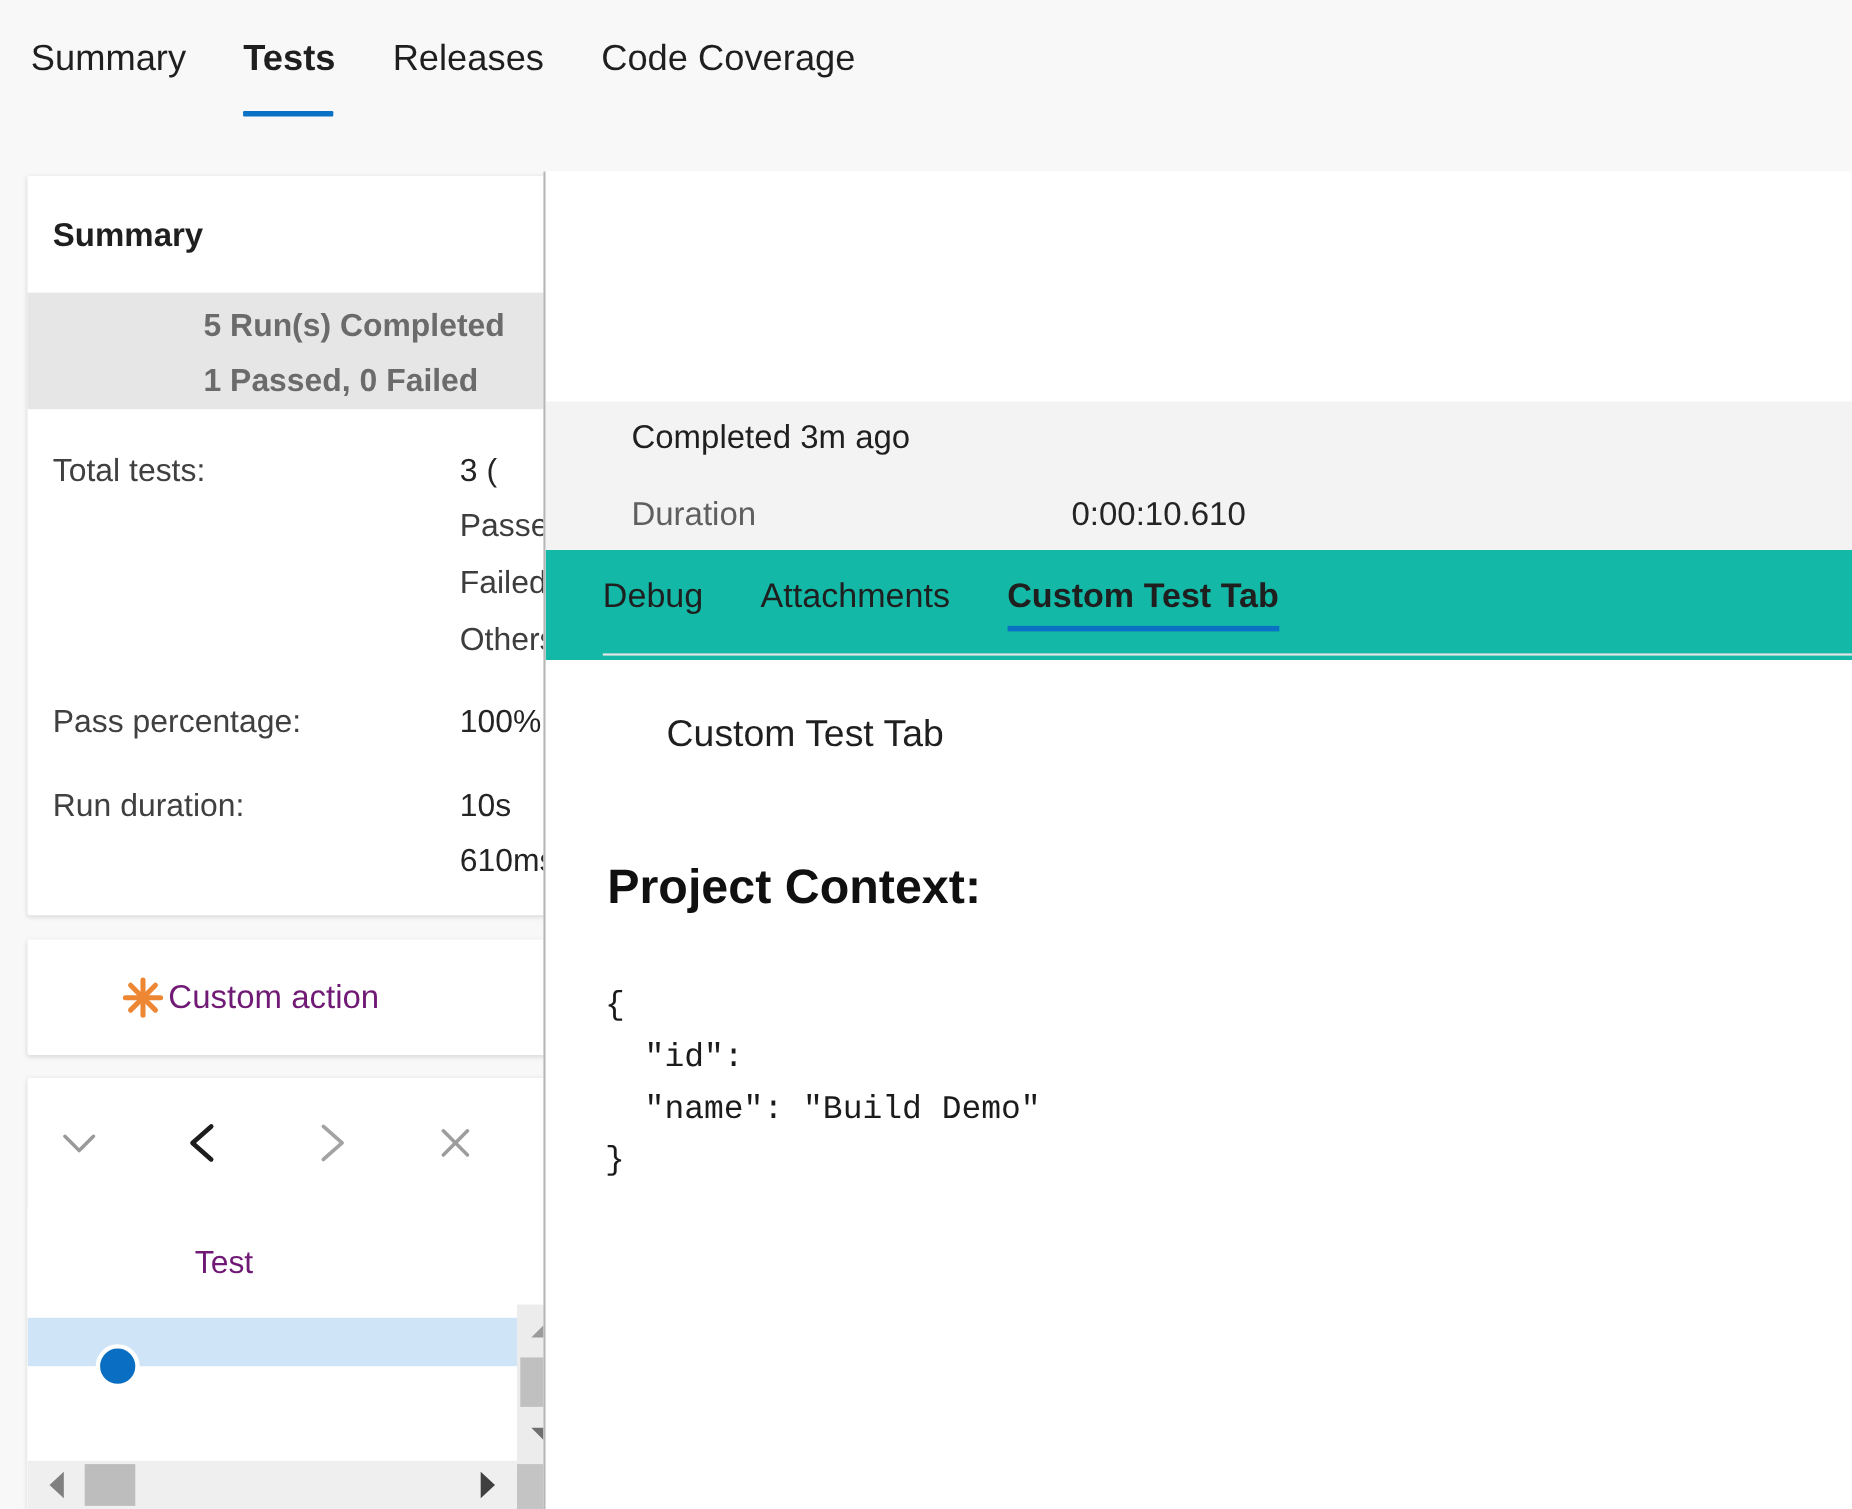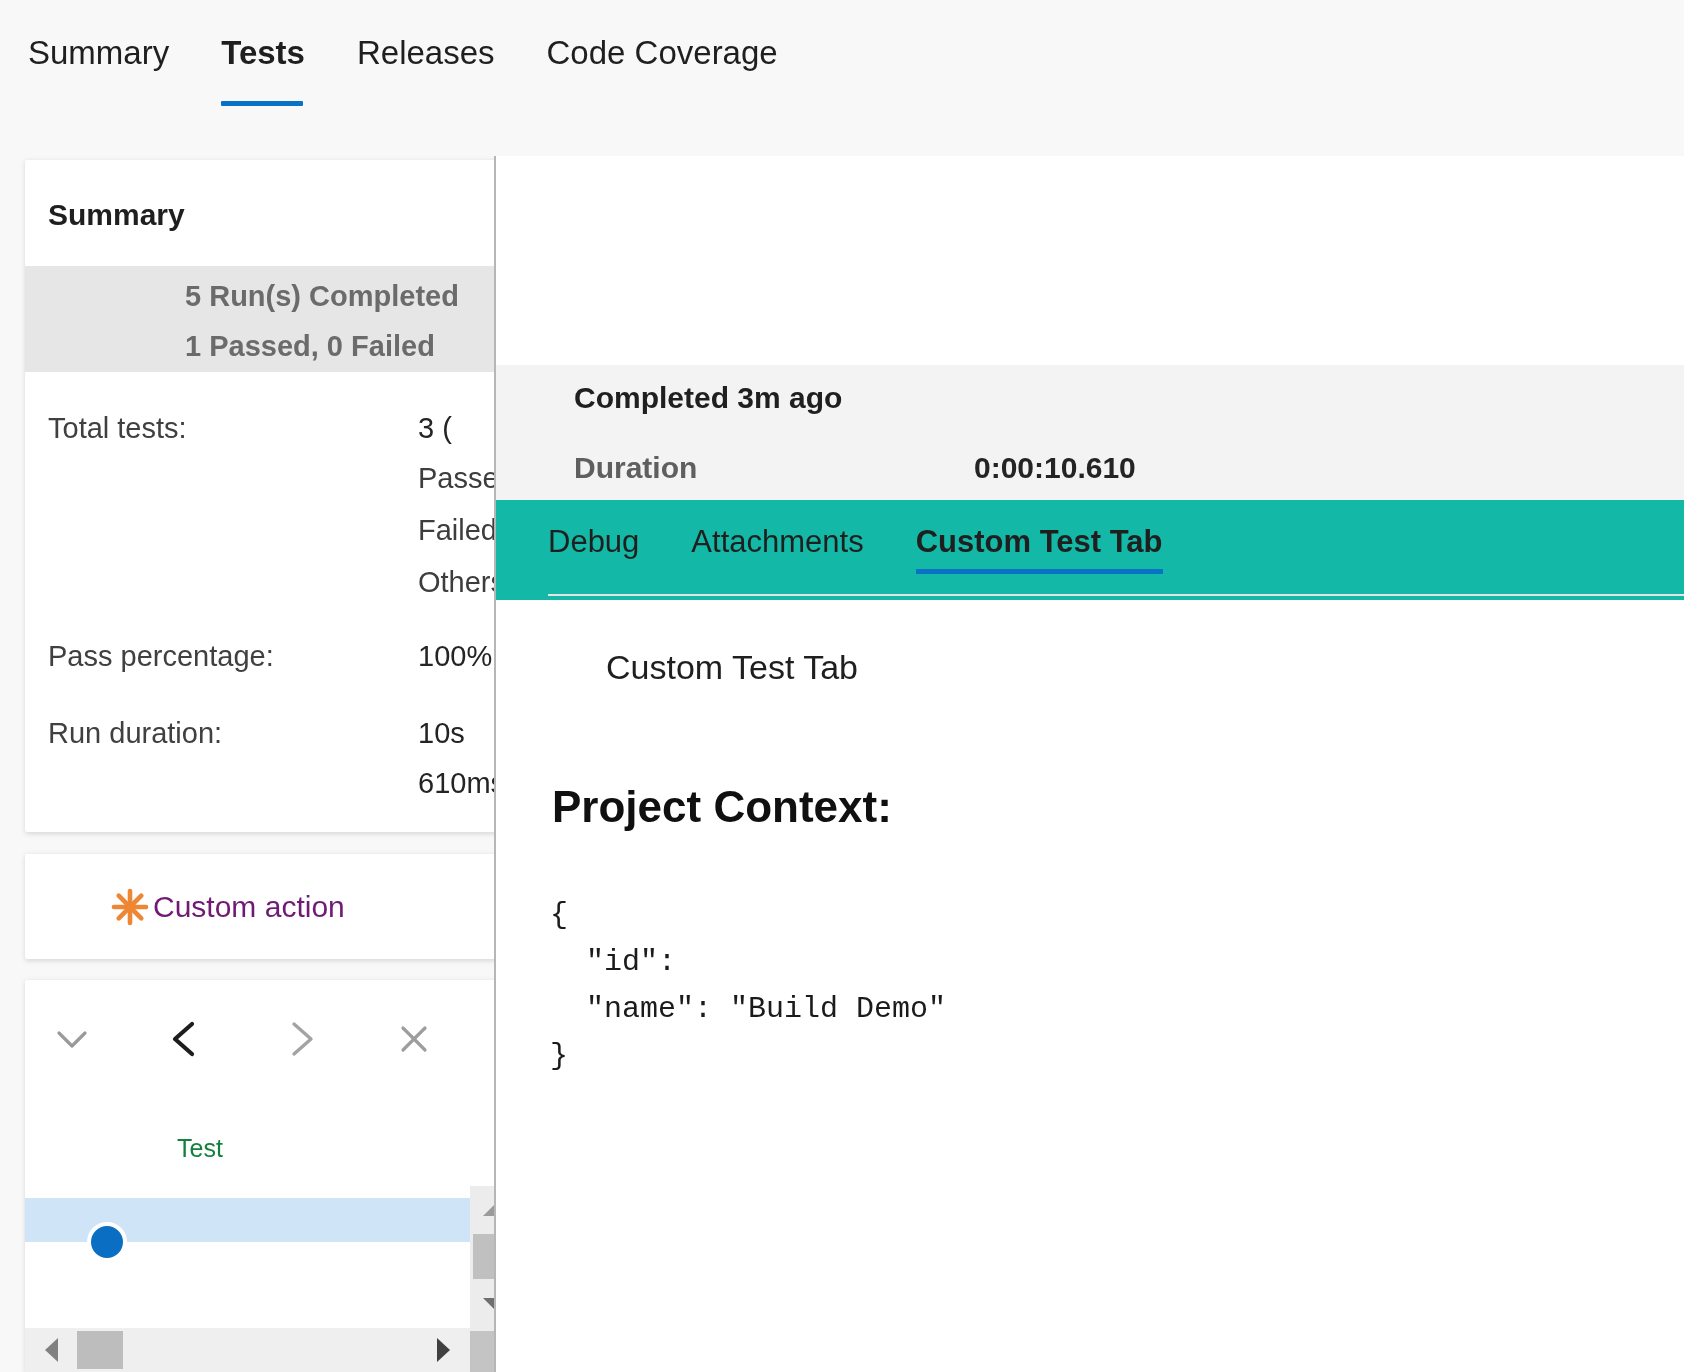--- a/index.html
+++ b/index.html
@@ -177,22 +177,22 @@
   }
   #grid-header {
     position: absolute;
     left: 0; top: 0;
     width: 445px; height: 100px;
     display: flex;
     align-items: center;
   }
   #grid-header-test {
     margin-left: 152px;
-    font-size: 25px;
-    color: #15803d;
+    font-size: 29px;
+    color: #701a75;
   }
   #grid-row-selected {
     position: absolute;
     left: 0; top: 100px;
     width: 445px; height: 44px;
     background: #cfe4f7;
   }
   #grid-row-dot {
     position: absolute;
     left: 62px; top: 124px;
@@ -274,21 +274,20 @@
     position: absolute;
     left: 0; top: 0;
     width: 1188px; height: 209px;
     background: #ffffff;
   }
   #detail-info {
     position: absolute;
     left: 0; top: 209px;
     width: 1188px; height: 135px;
     background: #f3f3f3;
-    font-weight: bold;
   }
   #detail-completed {
     position: absolute;
     left: 78px; top: 16px;
     font-size: 30px;
     color: #1f1f1f;
     white-space: nowrap;
   }
   #detail-duration-label {
     position: absolute;

